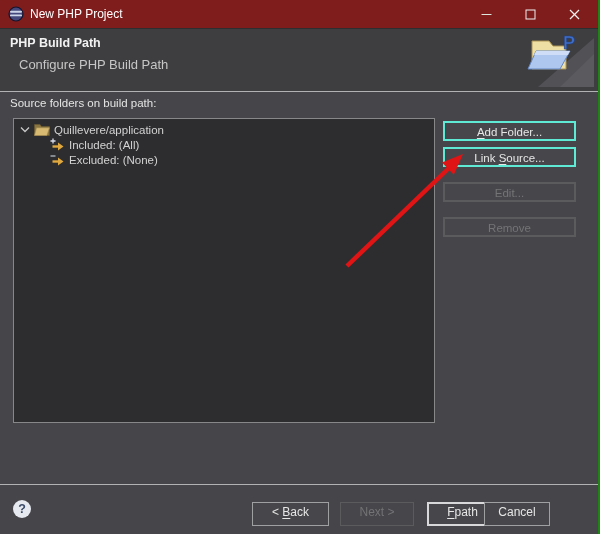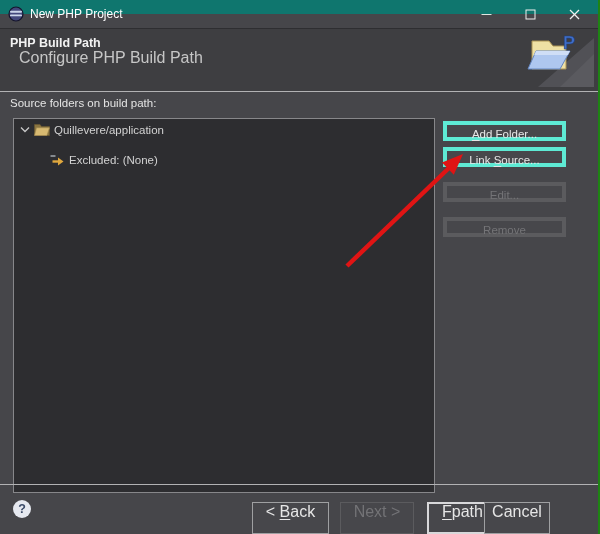--- a/index.html
+++ b/index.html
@@ -4,63 +4,63 @@
 <style>
   html,body { margin:0; padding:0; background:#222; }
   .window {
     position:relative; width:600px; height:534px; overflow:hidden;
     background:#46464a; font-family:"Liberation Sans", sans-serif;
     -webkit-font-smoothing:antialiased;
   }
   .right-border { position:absolute; right:0; top:0; width:2px; height:534px; background:#1e8413; z-index:20; }
 
   
-  .titlebar { position:absolute; left:0; top:0; width:600px; height:14px; background:#0f766e; z-index:15; }
+  .titlebar { position:absolute; left:0; top:0; width:600px; height:28px; background:#7f1d1d; z-index:15; }
   .tb-icon { position:absolute; left:8px; top:6px; width:16px; height:16px; }
   .tb-title { position:absolute; left:30px; top:0; height:28px; line-height:28px; font-size:12px; color:#ffffff; }
   .tb-btn { position:absolute; top:0; width:44px; height:28px; display:flex; align-items:center; justify-content:center; }
   .tb-min { left:464px; } .tb-max { left:508px; } .tb-close { left:552px; }
 
   
   .banner { position:absolute; left:0; top:28px; width:600px; height:64px; background:#3e3e41;
             border-top:1px solid #2e2e31; border-bottom:1px solid #b2b2b4; box-sizing:border-box; z-index:5; }
   .banner-title { position:absolute; left:10px; top:7px; font-size:12.5px; font-weight:bold; color:#f2f2f2; }
-  .banner-sub { position:absolute; left:19px; top:20px; font-size:16px; color:#c6c6c6; }
+  .banner-sub { position:absolute; left:19px; top:28px; font-size:13px; color:#c6c6c6; }
   .banner-art { position:absolute; right:6px; top:1px; }
 
   
   .src-label { position:absolute; left:10px; top:97px; font-size:11.5px; color:#e4e4e4; }
   .tree {
-    position:absolute; left:13px; top:118px; width:422px; height:375px;
+    position:absolute; left:13px; top:118px; width:422px; height:305px;
     background:#2d2d30; border:1px solid #87878a; box-sizing:border-box;
   }
   .tree-row { position:absolute; height:15px; display:flex; align-items:center; color:#d2d2d2; font-size:11.5px; white-space:nowrap; }
   .tree-row .ticon { display:inline-flex; margin-right:4px; }
   .tree-row .chev { display:inline-flex; width:14px; margin-right:2px; justify-content:center; }
 
   
   .side-btn {
-    position:absolute; left:443px; width:123px; height:20px; box-sizing:border-box;
-    background:#47474b; border:4px solid #5eead4; color:#e6e6e6;
+    position:absolute; left:443px; width:133px; height:20px; box-sizing:border-box;
+    background:#47474b; border:2px solid #5eead4; color:#e6e6e6;
     font-size:11.5px; text-align:center; line-height:18px;
   }
   .side-btn.disabled { border-color:#5b5b5e; color:#747477; }
   .ak { text-decoration:underline; text-underline-offset:2px; }
 
   
   .footer-sep { position:absolute; left:0; top:484px; width:600px; height:1px; background:#b2b2b4; }
   .help-btn {
     position:absolute; left:13px; top:500px; width:18px; height:18px; border-radius:50%;
     background:#e6e9f0; color:#3a4a68; font-weight:bold; font-size:12.5px;
     display:flex; align-items:center; justify-content:center;
   }
   .f-btn {
-    position:absolute; top:502px; height:32px; box-sizing:border-box;
+    position:absolute; top:502px; height:24px; box-sizing:border-box;
     background:#47474b; border:1px solid #9fa0a2; color:#e6e6e6;
-    font-size:16px; text-align:center; line-height:18px;
+    font-size:12px; text-align:center; line-height:18px;
   }
   .f-btn.disabled { border-color:#5b5b5e; color:#737376; }
   .f-btn.default { border:2px solid #d8d8da; line-height:16px; }
   .f-back { left:252px; width:77px; } .f-next { left:340px; width:74px; }
   .f-finish { left:427px; width:71px; } .f-cancel { left:484px; width:66px; }
 
   
   .arrow-overlay { position:absolute; left:0; top:0; width:600px; height:534px; z-index:10; pointer-events:none; }
 </style>
 </head>
@@ -116,20 +116,30 @@
           </svg>
       </span>
       <span class="ticon">
         <svg width="16" height="13" viewBox="0 0 16 13">
           <path d="M0.5 1.5 h5.5 l1.5 2 h8 v9 h-15 z" fill="#8a7440" stroke="#6b5930" stroke-width="0.6"></path>
           <path d="M2.5 4.8 h13 l-2.6 7.7 h-12.4 z" fill="#d8ba72" stroke="#a08850" stroke-width="0.6"></path>
         </svg>
       </span>
       <span>Quillevere/application</span>
     </div>
+    <div class="tree-row" style="left:35px; top:18px;">
+      <span class="ticon">
+        <svg width="16" height="15" viewBox="0 0 16 15">
+          <path d="M4 1.5 v5 M1.5 4 h5" stroke="#d8dce8" stroke-width="1.3"></path>
+          <path d="M3.5 9.5 h6.5" stroke="#e0a83e" stroke-width="2.4"></path>
+          <path d="M9 5.5 L14.5 9.5 L9 13.5 z" fill="#e0a83e"></path>
+        </svg>
+      </span>
+      <span>Included: (All)</span>
+    </div>
     <div class="tree-row" style="left:35px; top:33px;">
       <span class="ticon">
         <svg width="16" height="15" viewBox="0 0 16 15">
           <path d="M1.5 4 h5" stroke="#9aa0a8" stroke-width="1.6"></path>
           <path d="M3.5 9.5 h6.5" stroke="#e0a83e" stroke-width="2.4"></path>
           <path d="M9 5.5 L14.5 9.5 L9 13.5 z" fill="#e0a83e"></path>
         </svg>
       </span>
       <span>Excluded: (None)</span>
     </div>

